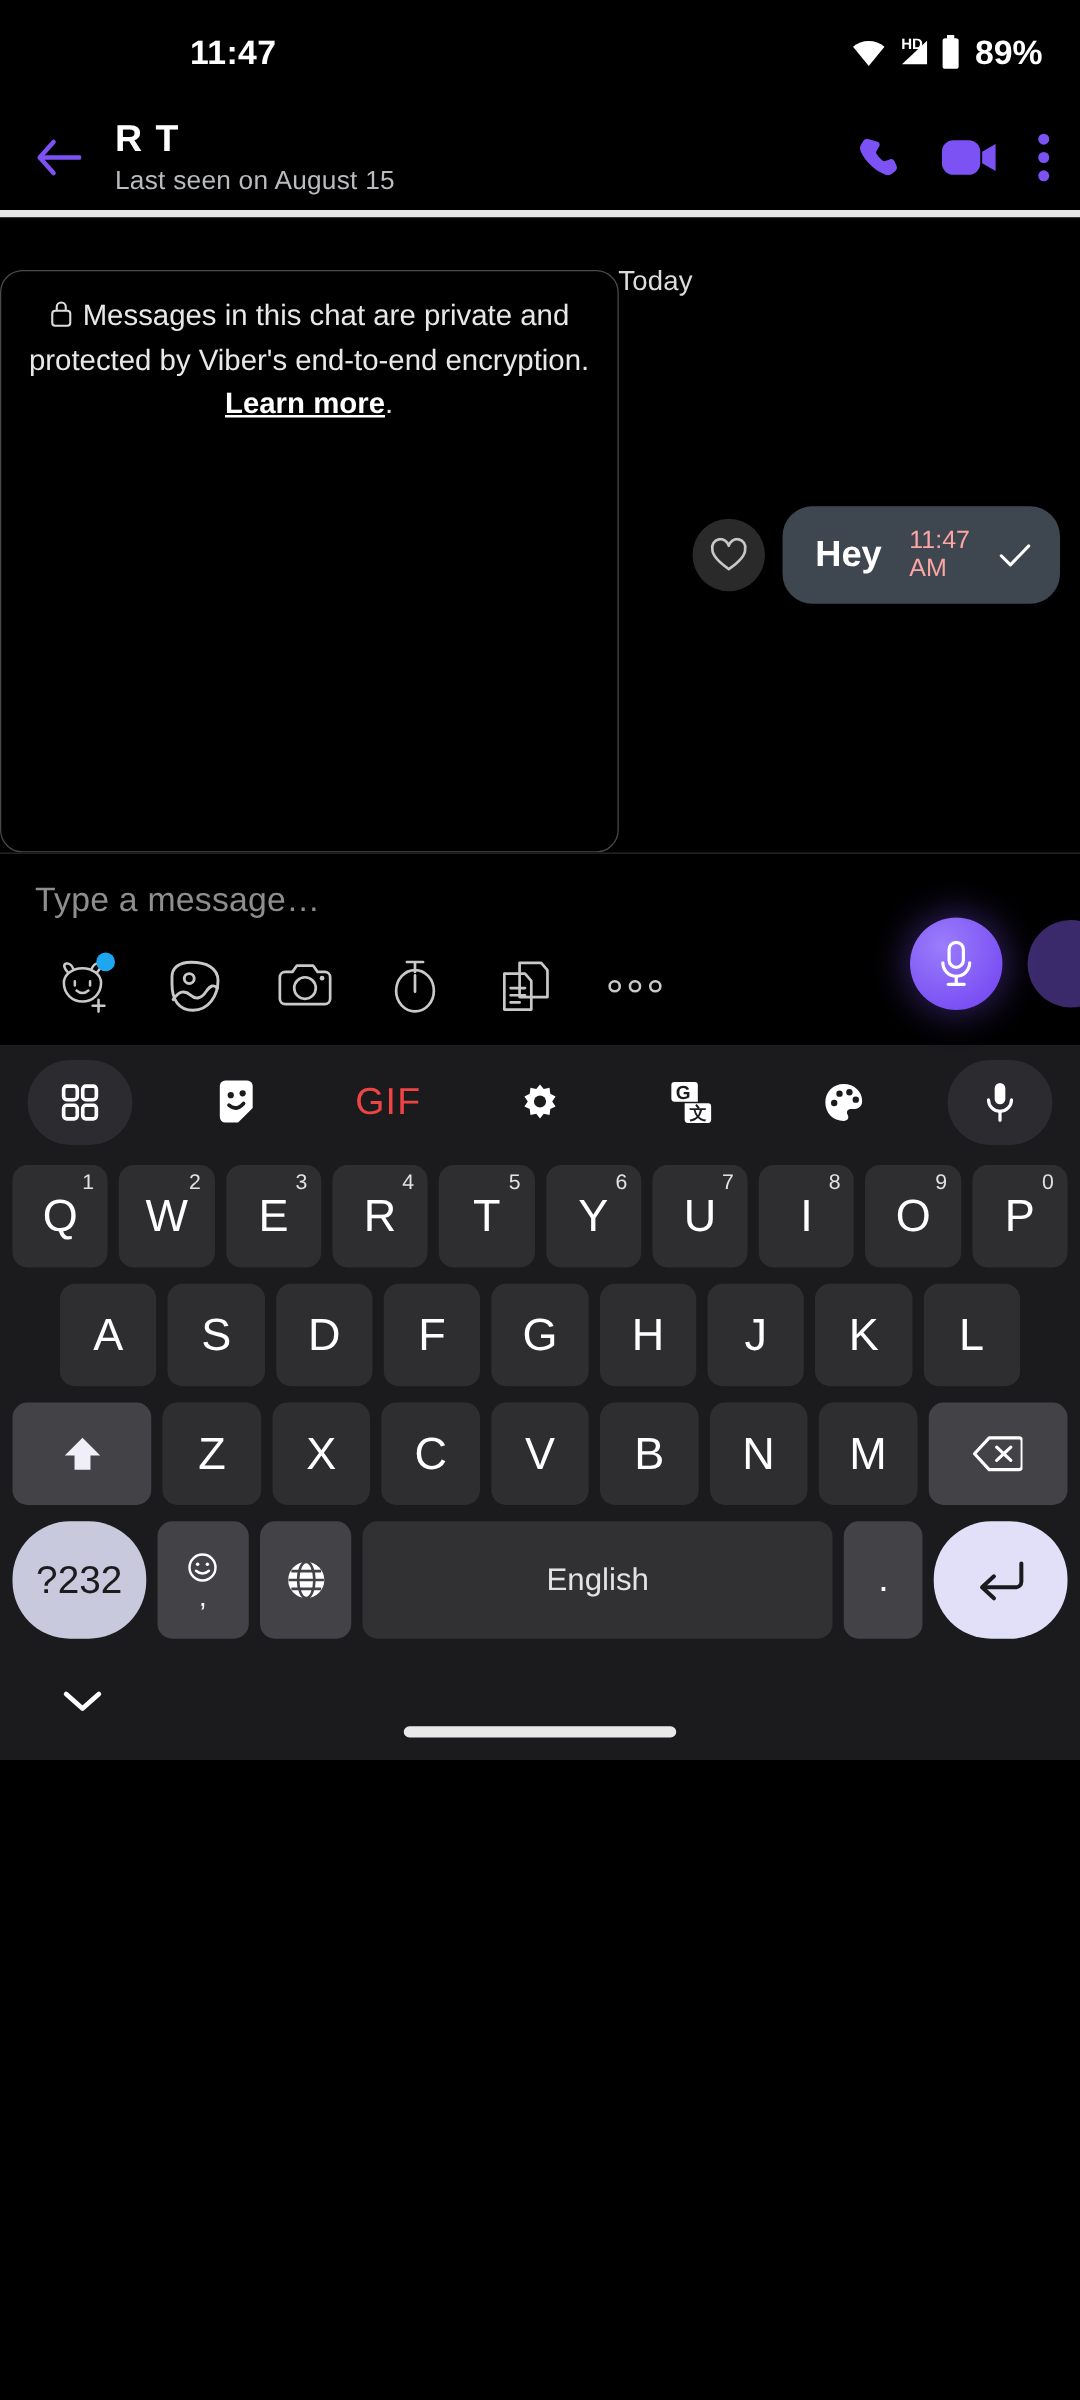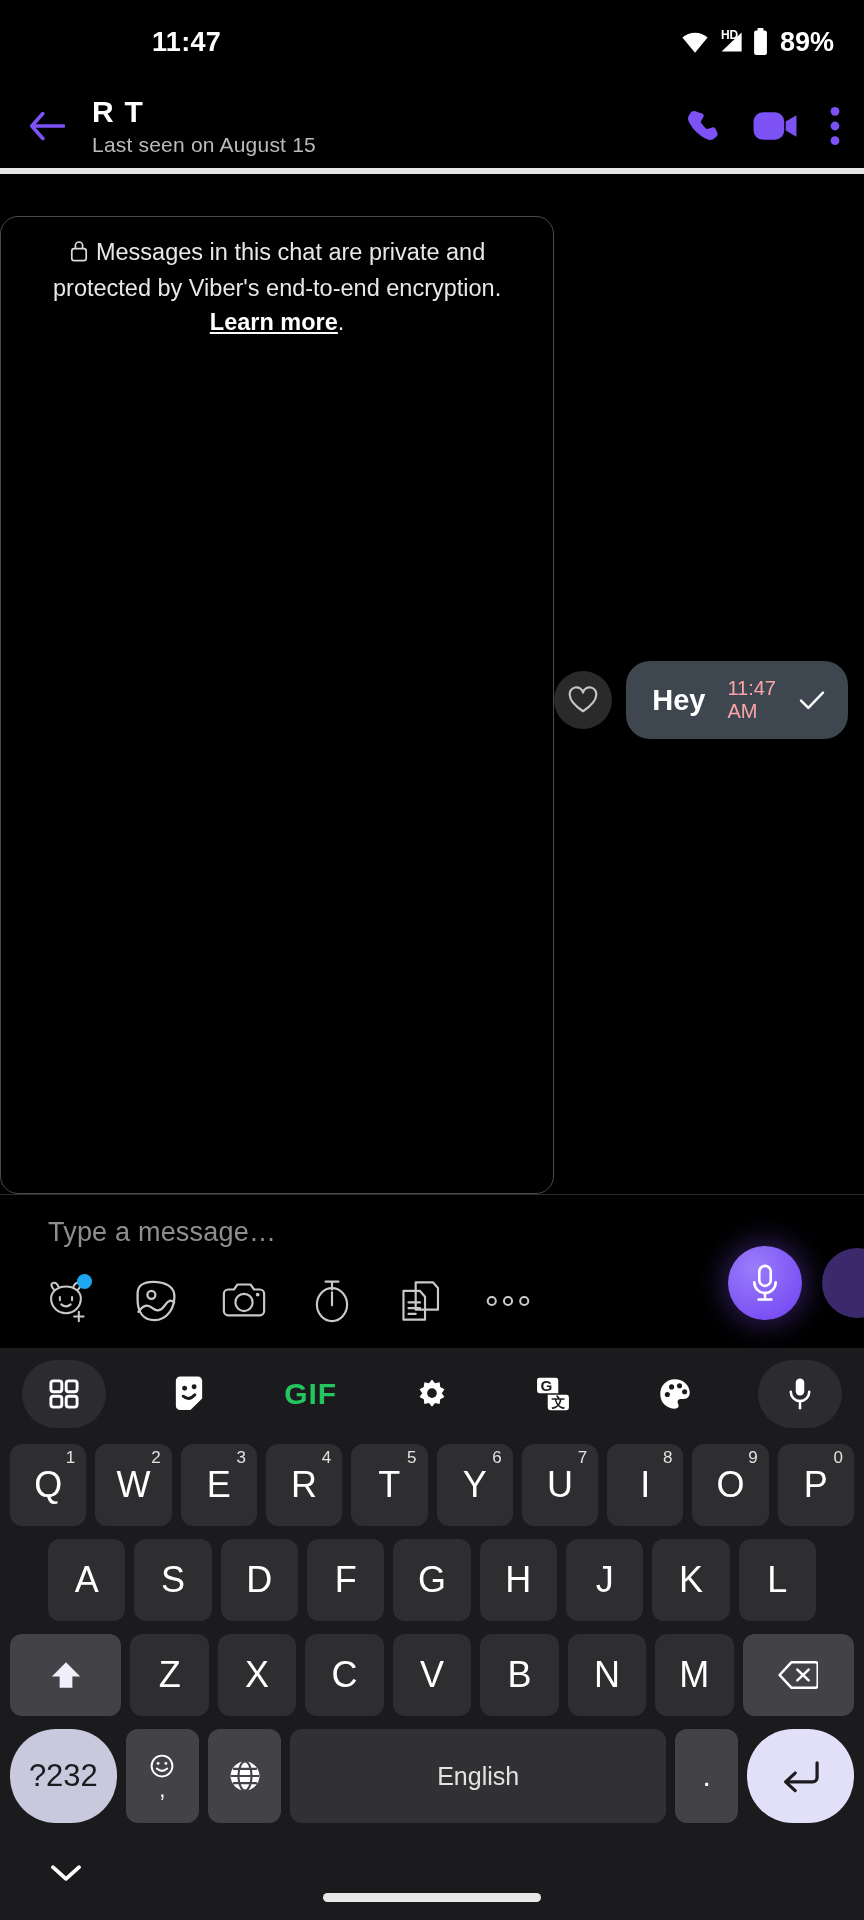--- a/index.html
+++ b/index.html
@@ -2,21 +2,21 @@
 <html><head>
 <meta charset="utf-8">
 <style>
   * { box-sizing: border-box; margin: 0; padding: 0; }
   html, body {
     width: 864px; height: 1920px;
     background: #000;
     font-family: "Liberation Sans", sans-serif;
     overflow: hidden;
   }
-  #app { width: 864px; height: 1920px; position: relative; display: flex; flex-direction: column; background: #000; }
+  #app { width: 864px; height: 1408px; position: relative; display: flex; flex-direction: column; background: #000; }
 
   
   .statusbar {
     height: 84px; flex: 0 0 84px; display: flex; align-items: center;
     justify-content: space-between; padding: 0 30px 0 0; background: #000; color: #fff;
   }
   .sb-time { font-size: 27px; font-weight: 600; letter-spacing: .3px; margin-left: 152px; }
   .sb-right { display: flex; align-items: center; gap: 8px; }
   .sb-right svg { display: block; }
   .sb-batt-text { font-size: 27px; font-weight: 700; margin-left: 3px; }
@@ -53,21 +53,21 @@
   .bubble {
     background: #3e4750; border-radius: 24px; padding: 16px 22px 16px 26px;
     display: flex; align-items: center; gap: 22px; max-width: 560px; justify-content: space-between;
   }
   .bubble-text { font-size: 29px; color: #fff; font-weight: 600; }
   .bubble-time { font-size: 20px; color: #fca5a5; }
   .bubble-tick { display: flex; align-items: center; }
 
   
   .inputbar { flex: 0 0 auto; background: #000; border-top: 1px solid #2b2b2b; padding: 22px 0 16px; position: relative; }
-  .inputplaceholder { font-size: 27px; color: #8e8e8e; padding-left: 48px; letter-spacing: .2px; }
+  .inputplaceholder { font-size: 27px; color: #8e8e8e; padding-left: 28px; letter-spacing: .2px; }
   .attachrow { display: flex; align-items: center; margin-top: 22px; padding-left: 24px; gap: 0; }
   .attach-ic { width: 88px; height: 62px; display: flex; align-items: center; justify-content: center; position: relative; }
   .badge-dot { position: absolute; width: 15px; height: 15px; border-radius: 50%; background: #1ea7f0; top: 4px; right: 20px; }
   .mic-fab {
     position: absolute; right: 62px; bottom: 28px; width: 74px; height: 74px; border-radius: 50%;
     background: radial-gradient(circle at 35% 30%, #9b7dfb 0%, #7c52f4 70%, #6f43ef 100%);
     display: flex; align-items: center; justify-content: center;
     box-shadow: 0 0 26px 6px rgba(124,82,244,.33);
   }
   .mic-peek {
@@ -169,20 +169,21 @@
 
     <div class="enc-banner">
       <span class="lockic">
         <svg width="20" height="24" viewBox="0 0 16 20">
           <rect x="2" y="8" width="12" height="10" rx="2" stroke="#dcdcdc" stroke-width="1.4" fill="none"></rect>
           <path d="M5 8 V5.5 A3 3 0 0 1 11 5.5 V8" stroke="#dcdcdc" stroke-width="1.4" fill="none"></path>
         </svg>
       </span><span>Messages in this chat are private and protected by Viber's end-to-end encryption. </span><a href="#">Learn more</a><span>.</span>
     </div>
 
+    <div class="daysep">Today</div>
 
     <div class="msg-row">
       <div class="react-btn">
         <svg width="30" height="28" viewBox="0 0 24 22">
           <path d="M12 20 C4 14.5 1.5 10.8 1.5 7.4 A5.2 5.2 0 0 1 12 5.1 A5.2 5.2 0 0 1 22.5 7.4 C22.5 10.8 20 14.5 12 20 Z" stroke="#c7c7c7" stroke-width="1.7" fill="none" stroke-linejoin="round"></path>
         </svg>
       </div>
       <div class="bubble">
         <span class="bubble-text">Hey</span>
         <span class="bubble-time">11:47 AM</span>
@@ -268,21 +269,21 @@
       </div>
       <div class="kb-tool">
         <svg width="36" height="38" viewBox="0 0 24 26">
           <path d="M3 4 A3 3 0 0 1 6 1 L18 1 A3 3 0 0 1 21 4 L21 16 L13 24 L6 24 A3 3 0 0 1 3 21 Z" fill="#fff"></path>
           <circle cx="9" cy="9" r="1.7" fill="#1b1b1e"></circle>
           <circle cx="15.5" cy="8" r="1.7" fill="#1b1b1e"></circle>
           <path d="M8 14.5 Q12 18 16 13.5" stroke="#1b1b1e" stroke-width="2" fill="none" stroke-linecap="round"></path>
         </svg>
       </div>
       <div class="kb-tool">
-        <span style="color:#22c55e;font-size:30px;font-weight:700;letter-spacing:1px;font-family:'Liberation Sans',sans-serif;">GIF</span>
+        <span style="color:#ef4444;font-size:30px;font-weight:400;letter-spacing:1px;font-family:'Liberation Sans',sans-serif;">GIF</span>
       </div>
       <div class="kb-tool">
         <svg width="34" height="34" viewBox="0 0 24 24">
           <path d="M12 1.8 L14.1 4.4 L17.4 3.7 L17.8 7.1 L20.8 8.6 L18.9 11.4 L20.8 14.2 L17.8 15.7 L17.4 19.1 L14.1 18.4 L12 21 L9.9 18.4 L6.6 19.1 L6.2 15.7 L3.2 14.2 L5.1 11.4 L3.2 8.6 L6.2 7.1 L6.6 3.7 L9.9 4.4 Z" fill="#fff"></path>
           <circle cx="12" cy="11.4" r="3.4" fill="#1b1b1e"></circle>
         </svg>
       </div>
       <div class="kb-tool">
         <svg width="36" height="36" viewBox="0 0 26 26">
           <path d="M1.5 3 A1.8 1.8 0 0 1 3.3 1.2 L15 1.2 A1.8 1.8 0 0 1 16.8 3 L16.8 12.5 L3.3 12.5 A1.8 1.8 0 0 1 1.5 10.7 Z" fill="#fff"></path>

